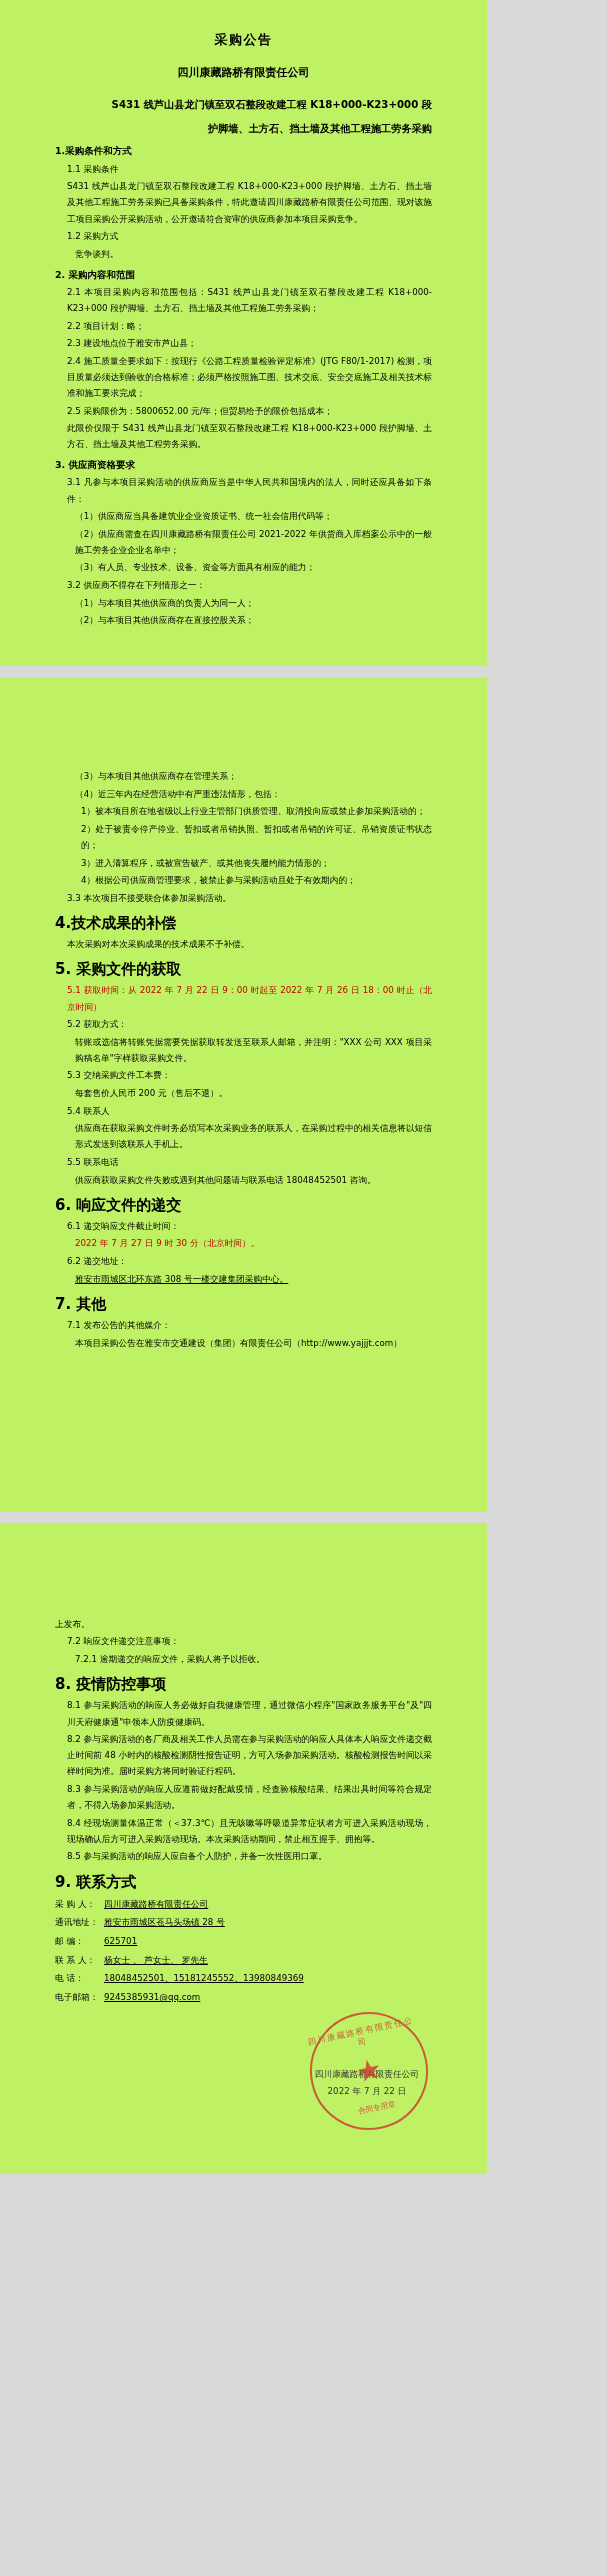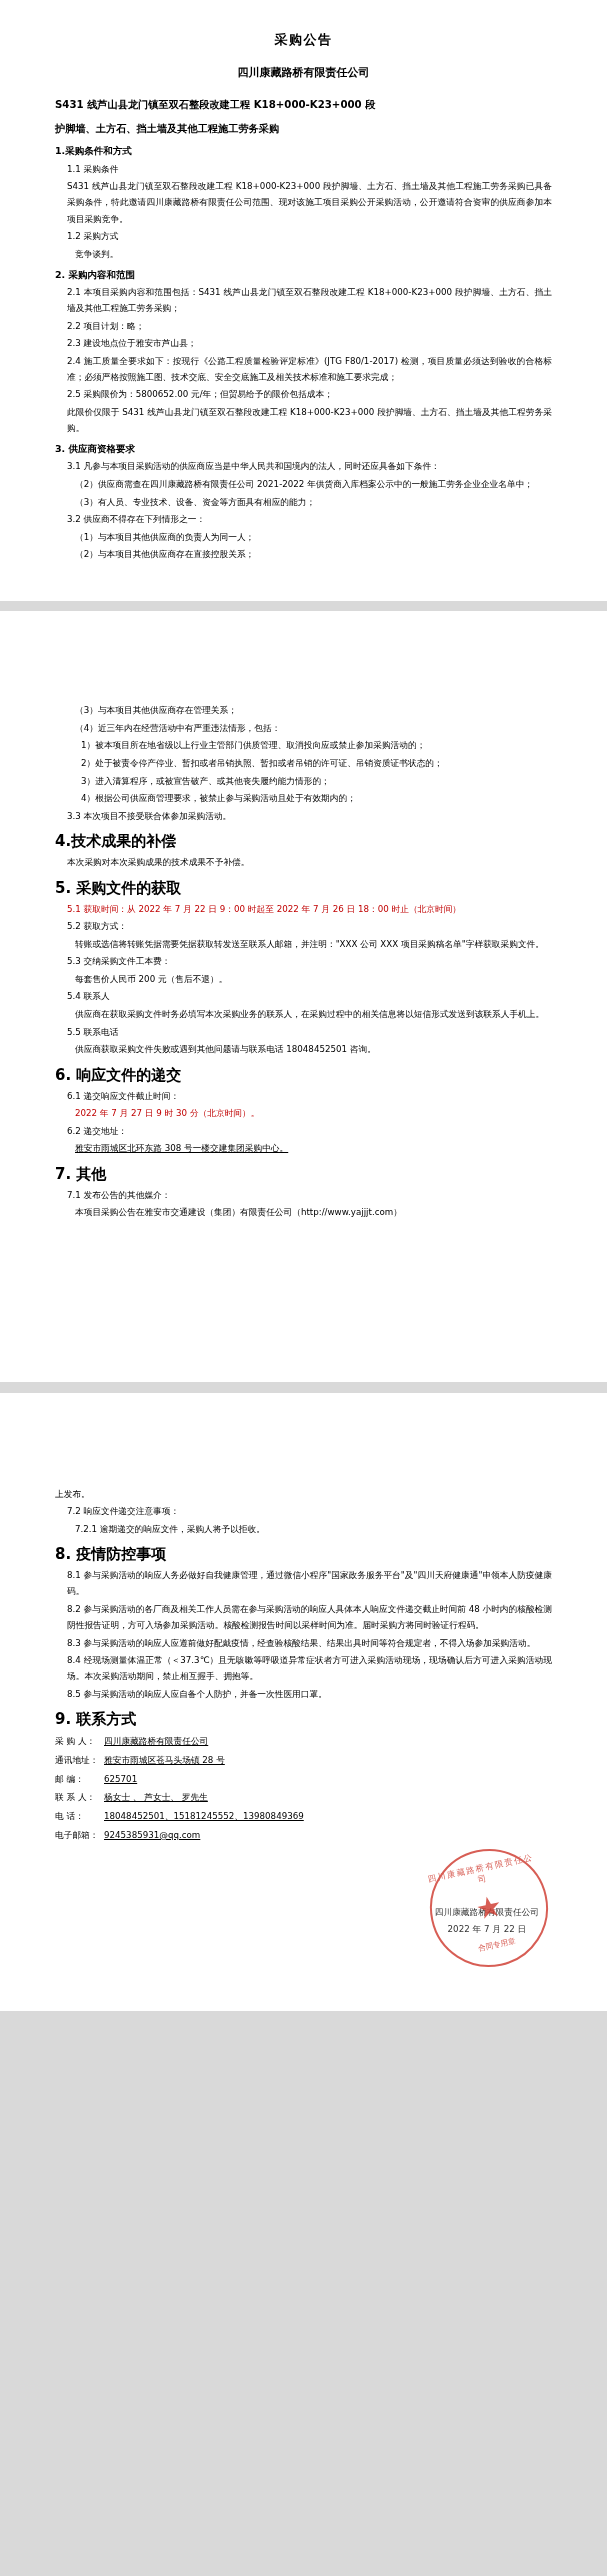--- a/index.html
+++ b/index.html
@@ -1,23 +1,23 @@
 <!DOCTYPE html>
 <html style="font-size:12px"><head>
 <meta charset="utf-8">
 <style>
   html,body{margin:0;padding:0;background:#d9d9d9;}
   body{font-family:"DejaVu Sans","Liberation Sans",sans-serif;}
   .page-wrap{width:607px;margin:0 auto;background:#d9d9d9;}
-  .page{width:607px;background:#ffffff;box-sizing:border-box;position:relative;}
+  .page{width:487px;background:#bef264;box-sizing:border-box;position:relative;}
   .page-inner{padding:26px 55px 23px 55px;box-sizing:border-box;}
   .gap{height:10.6px;background:#d9d9d9;}
   .doc-title{text-align:center;font-size:13px;font-weight:bold;letter-spacing:1.5px;margin:4.6px 0 16.7px 0;}
   .org{text-align:center;font-size:11px;font-weight:bold;margin-bottom:15px;}
-  .proj-title{text-align:left;font-size:10.2px;font-weight:bold;line-height:1.9;margin-bottom:4.6px;}
+  .proj-title{text-align:right;font-size:10.2px;font-weight:bold;line-height:1.9;margin-bottom:4.6px;}
   .sec{font-size:9.5px;font-weight:bold;margin:6.8px 0 2.3px 0;}
   .sec-lg{font-size:15px;font-weight:bold;margin:8.3px 0 3px 0;}
   p.t{font-size:8.7px;line-height:1.85;margin:0 0 1.5px 0;text-align:justify;text-indent:0;}
   p.i1{padding-left:12px;}
   p.i2{padding-left:20px;}
   p.i3{padding-left:26px;}
   .red{color:#c00000;}
   .ul{text-decoration:underline;}
   .contact-line{font-size:8.7px;line-height:2.15;display:flex;justify-content:space-between;}
   .contact-line .lbl{width:49px;flex:none;}
@@ -49,20 +49,21 @@
       <div class="sec">2. 采购内容和范围</div>
       <p class="t i1">2.1 本项目采购内容和范围包括：S431 线芦山县龙门镇至双石整段改建工程 K18+000-K23+000 段护脚墙、土方石、挡土墙及其他工程施工劳务采购；</p>
       <p class="t i1">2.2 项目计划：略；</p>
       <p class="t i1">2.3 建设地点位于雅安市芦山县；</p>
       <p class="t i1">2.4 施工质量全要求如下：按现行《公路工程质量检验评定标准》(JTG F80/1-2017) 检测，项目质量必须达到验收的合格标准；必须严格按照施工图、技术交底、安全交底施工及相关技术标准和施工要求完成；</p>
       <p class="t i1">2.5 采购限价为：5800652.00 元/年；但贸易给予的限价包括成本；</p>
       <p class="t i1">此限价仅限于 S431 线芦山县龙门镇至双石整段改建工程 K18+000-K23+000 段护脚墙、土方石、挡土墙及其他工程劳务采购。</p>
 
       <div class="sec">3. 供应商资格要求</div>
       <p class="t i1">3.1 凡参与本项目采购活动的供应商应当是中华人民共和国境内的法人，同时还应具备如下条件：</p>
+      <p class="t i2">（1）供应商应当具备建筑业企业资质证书、统一社会信用代码等；</p>
       <p class="t i2">（2）供应商需查在四川康藏路桥有限责任公司 2021-2022 年供货商入库档案公示中的一般施工劳务企业企业名单中；</p>
       <p class="t i2">（3）有人员、专业技术、设备、资金等方面具有相应的能力；</p>
       <p class="t i1">3.2 供应商不得存在下列情形之一：</p>
       <p class="t i2">（1）与本项目其他供应商的负责人为同一人；</p>
       <p class="t i2">（2）与本项目其他供应商存在直接控股关系；</p>
       <div style="height:13.7px"></div>
     </div>
   </div>
 
   <div class="gap"></div>

